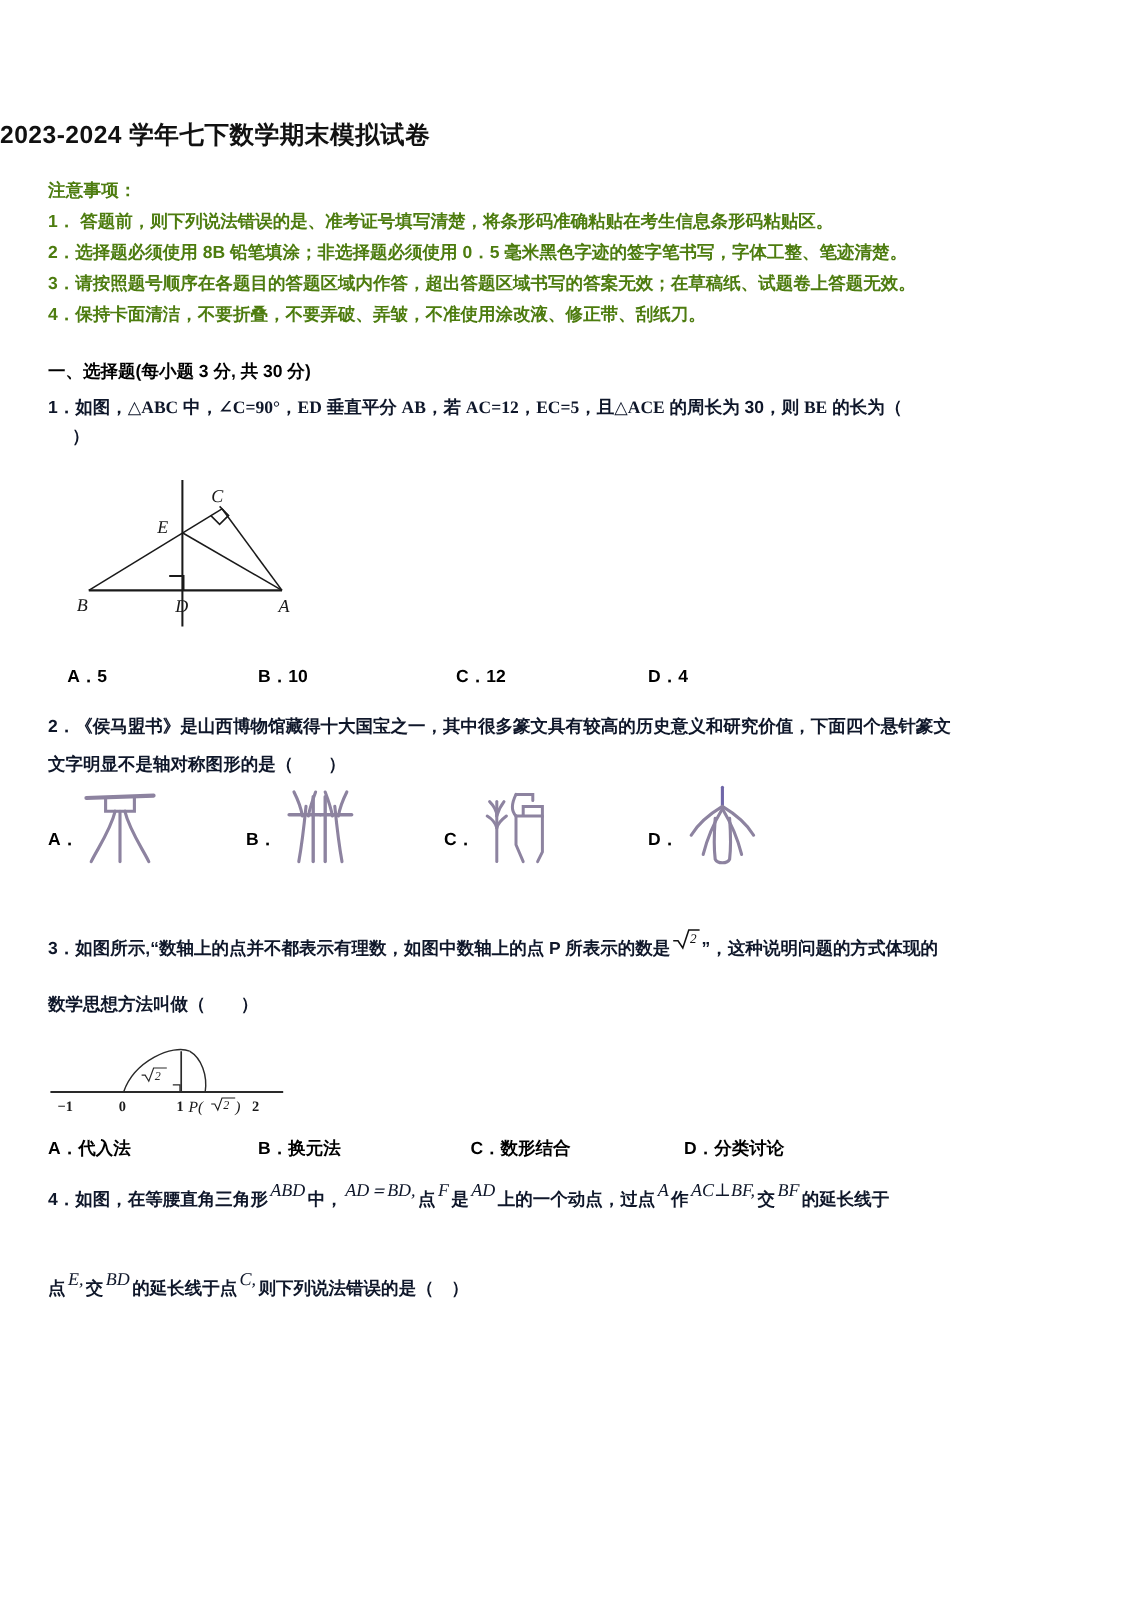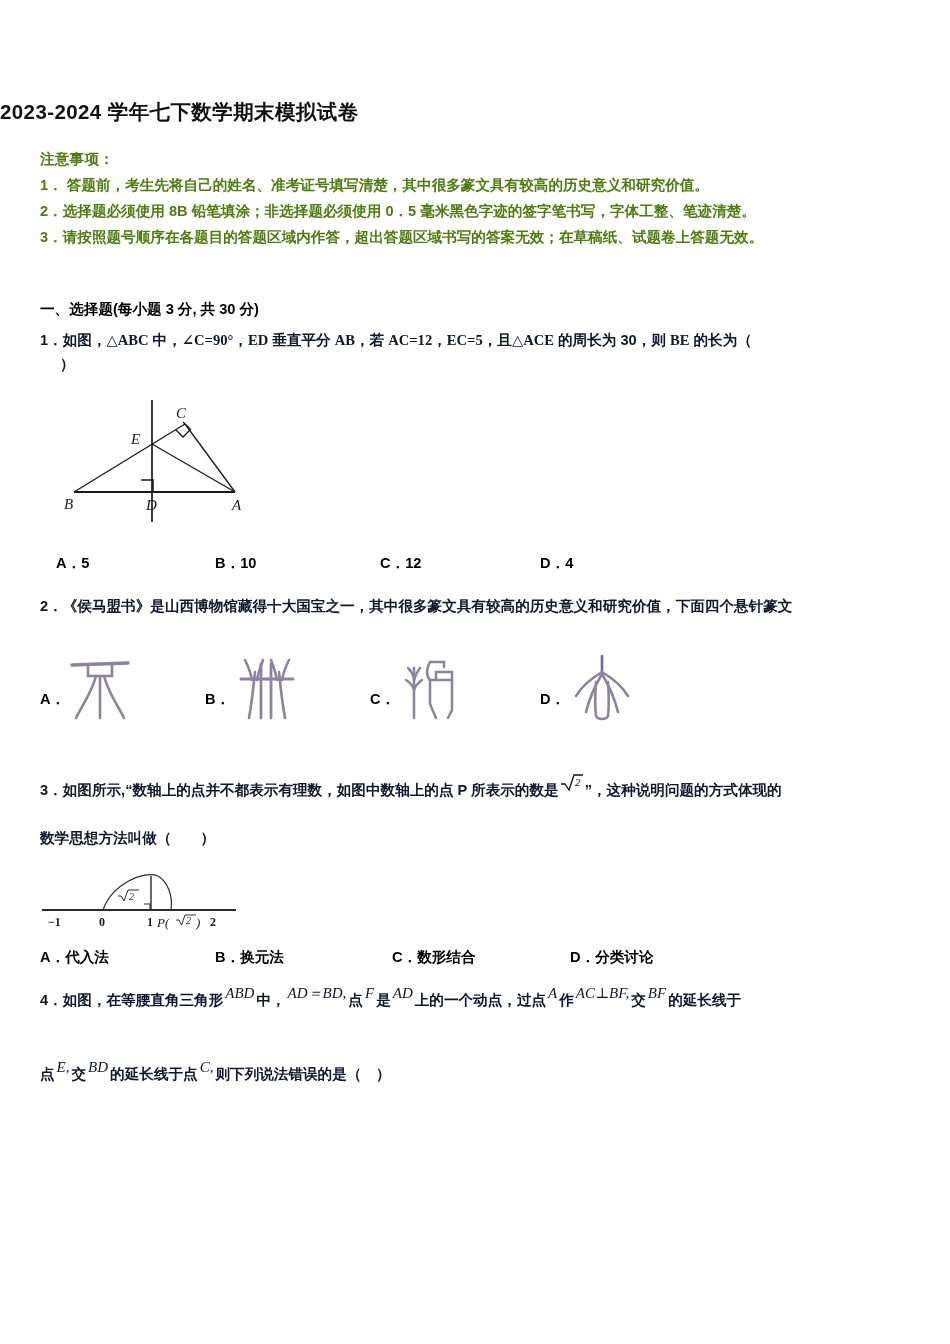--- a/index.html
+++ b/index.html
@@ -117,27 +117,30 @@
 <body>
 
 <div class="page">
 
   <div class="doc-title">2023-2024 学年七下数学期末模拟试卷</div>
 
   <div class="notes">
     <div class="notes-head">注意事项：</div>
     <div class="note-line">
       <span class="idx">1．</span>
-      <span>答题前，考生先将自己的姓名、准考证号填写清楚，其中很多篆文具有较高的历史意义和研究价值。</span>
+      <span>答题前，则下列说法错误的是、准考证号填写清楚，将条形码准确粘贴在考生信息条形码粘贴区。</span>
     </div>
     <div class="note-line">
       <span class="idx">2．</span><span>选择题必须使用 8B 铅笔填涂；非选择题必须使用 0．5 毫米黑色字迹的签字笔书写，字体工整、笔迹清楚。</span>
     </div>
     <div class="note-line">
       <span class="idx">3．</span><span>请按照题号顺序在各题目的答题区域内作答，超出答题区域书写的答案无效；在草稿纸、试题卷上答题无效。</span>
+    </div>
+    <div class="note-line">
+      <span class="idx">4．</span><span>保持卡面清洁，不要折叠，不要弄破、弄皱，不准使用涂改液、修正带、刮纸刀。</span>
     </div>
   </div>
 
   <div class="section-head">一、选择题(每小题 3 分, 共 30 分)</div>
 
   <div class="qline" style="left:40px; top:328px; width:880px;">
     <span>1．</span><span>如图，</span><span class="mu">△ABC</span><span> 中，</span><span class="mu">∠C=90°</span><span>，</span><span class="mu">ED</span><span> 垂直平分 </span><span class="mu">AB</span><span>，若 </span><span class="mu">AC</span><span class="mu">=12</span><span>，</span><span class="mu">EC</span><span class="mu">=5</span><span>，且</span><span class="mu">△ACE</span><span> 的周长为 30，则 </span><span class="mu">BE</span><span> 的长为（</span>
   </div>
   <div class="qline" style="left:60px; top:352px;">）</div>
 
@@ -169,20 +172,21 @@
   <div class="opts" style="left:40px; top:554px; width:700px; height:22px;">
     <div class="opt" style="left:16px;"><span>A．</span><span>5</span></div>
     <div class="opt" style="left:175px;text-align:center;"><span>B．</span><span>10</span></div>
     <div class="opt" style="left:340px;"><span>C．</span><span>12</span></div>
     <div class="opt" style="left:500px;"><span>D．</span><span>4</span></div>
   </div>
 
   <div class="qline" style="left:40px; top:594px; width:890px;">
     <span>2．</span><span>《侯马盟书》是山西博物馆藏得十大国宝之一，其中很多篆文具有较高的历史意义和研究价值，下面四个悬针篆文</span>
   </div>
+  <div class="qline" style="left:40px; top:626px; width:890px;">文字明显不是轴对称图形的是（　　）</div>
 
   <div class="glyphrow">
 
     <div class="glyph-item" style="left:0px;">
       <span class="glyph-label">A．</span>
       <span class="glyph-img">
         <svg width="80" height="70" viewBox="0 0 80 70">
           <g fill="none" stroke="#8d83a0" stroke-width="3.4" stroke-linecap="round">
             <line x1="10" y1="13" x2="66" y2="11"></line>
             <path d="M26 13 L26 24 L50 24 L50 13" stroke-width="2.6"></path>

